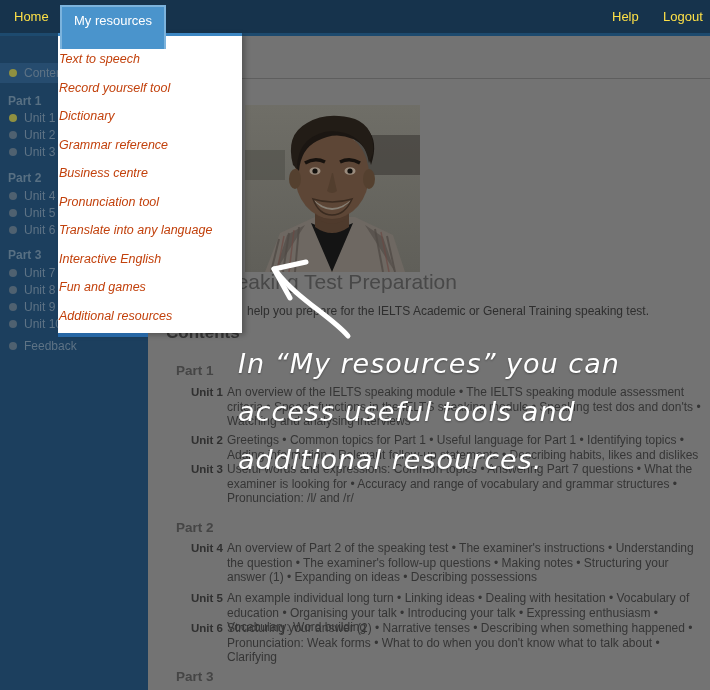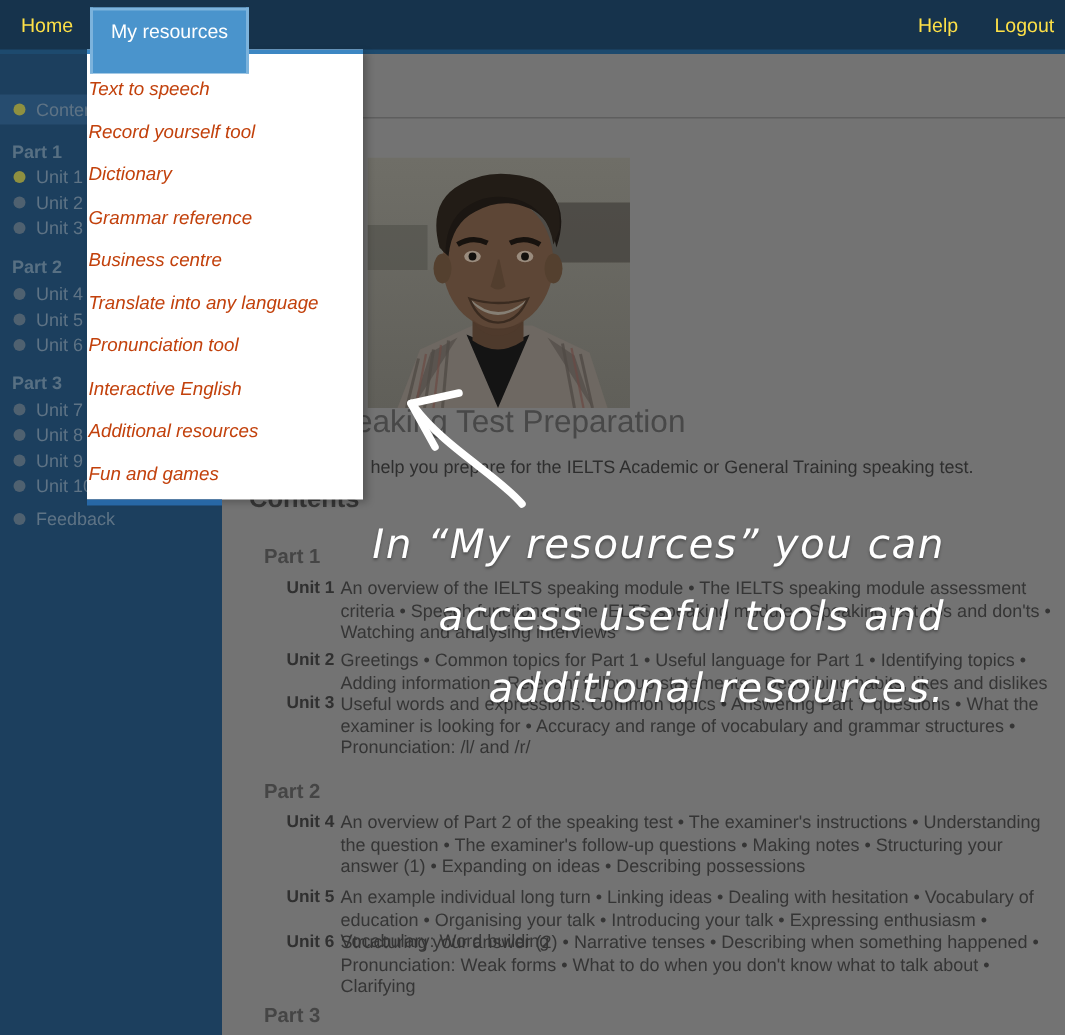--- a/index.html
+++ b/index.html
@@ -94,21 +94,21 @@
     background:#2767a5;
   }
   .dd-item {
     height:28.5px; line-height:28.5px; padding-left:1px;
     font-size:12.5px; color:#c2410c; white-space:nowrap; cursor:pointer;font-style:italic;
   }
 
   
   .tut-text {
     position:absolute; left:238px; top:340px; width:392px; z-index:40;
-    text-align:right; color:#ffffff; font-family:"DejaVu Sans", sans-serif;
+    text-align:left; color:#ffffff; font-family:"DejaVu Sans", sans-serif;
     font-style:italic; font-size:27px; letter-spacing:1px;
     text-shadow:0 1px 2px rgba(0,0,0,0.35);
   }
   .tut-text .tline { display:block; line-height:48px; }
   .tut-arrow { position:absolute; left:240px; top:245px; z-index:40; }
 </style>
 </head>
 <body>
 
 <div id="page">
@@ -289,20 +289,20 @@
   </div>
 
   <div class="tab-active">My resources</div>
 
   <div class="dropdown">
     <div class="dd-item">Text to speech</div>
     <div class="dd-item">Record yourself tool</div>
     <div class="dd-item">Dictionary</div>
     <div class="dd-item">Grammar reference</div>
     <div class="dd-item">Business centre</div>
+    <div class="dd-item">Pronunciation tool</div>
     <div class="dd-item">Translate into any language</div>
-    <div class="dd-item">Pronunciation tool</div>
     <div class="dd-item">Interactive English</div>
+    <div class="dd-item">Fun and games</div>
     <div class="dd-item">Additional resources</div>
-    <div class="dd-item">Fun and games</div>
   </div>
 
 </div>
 
 </body></html>

